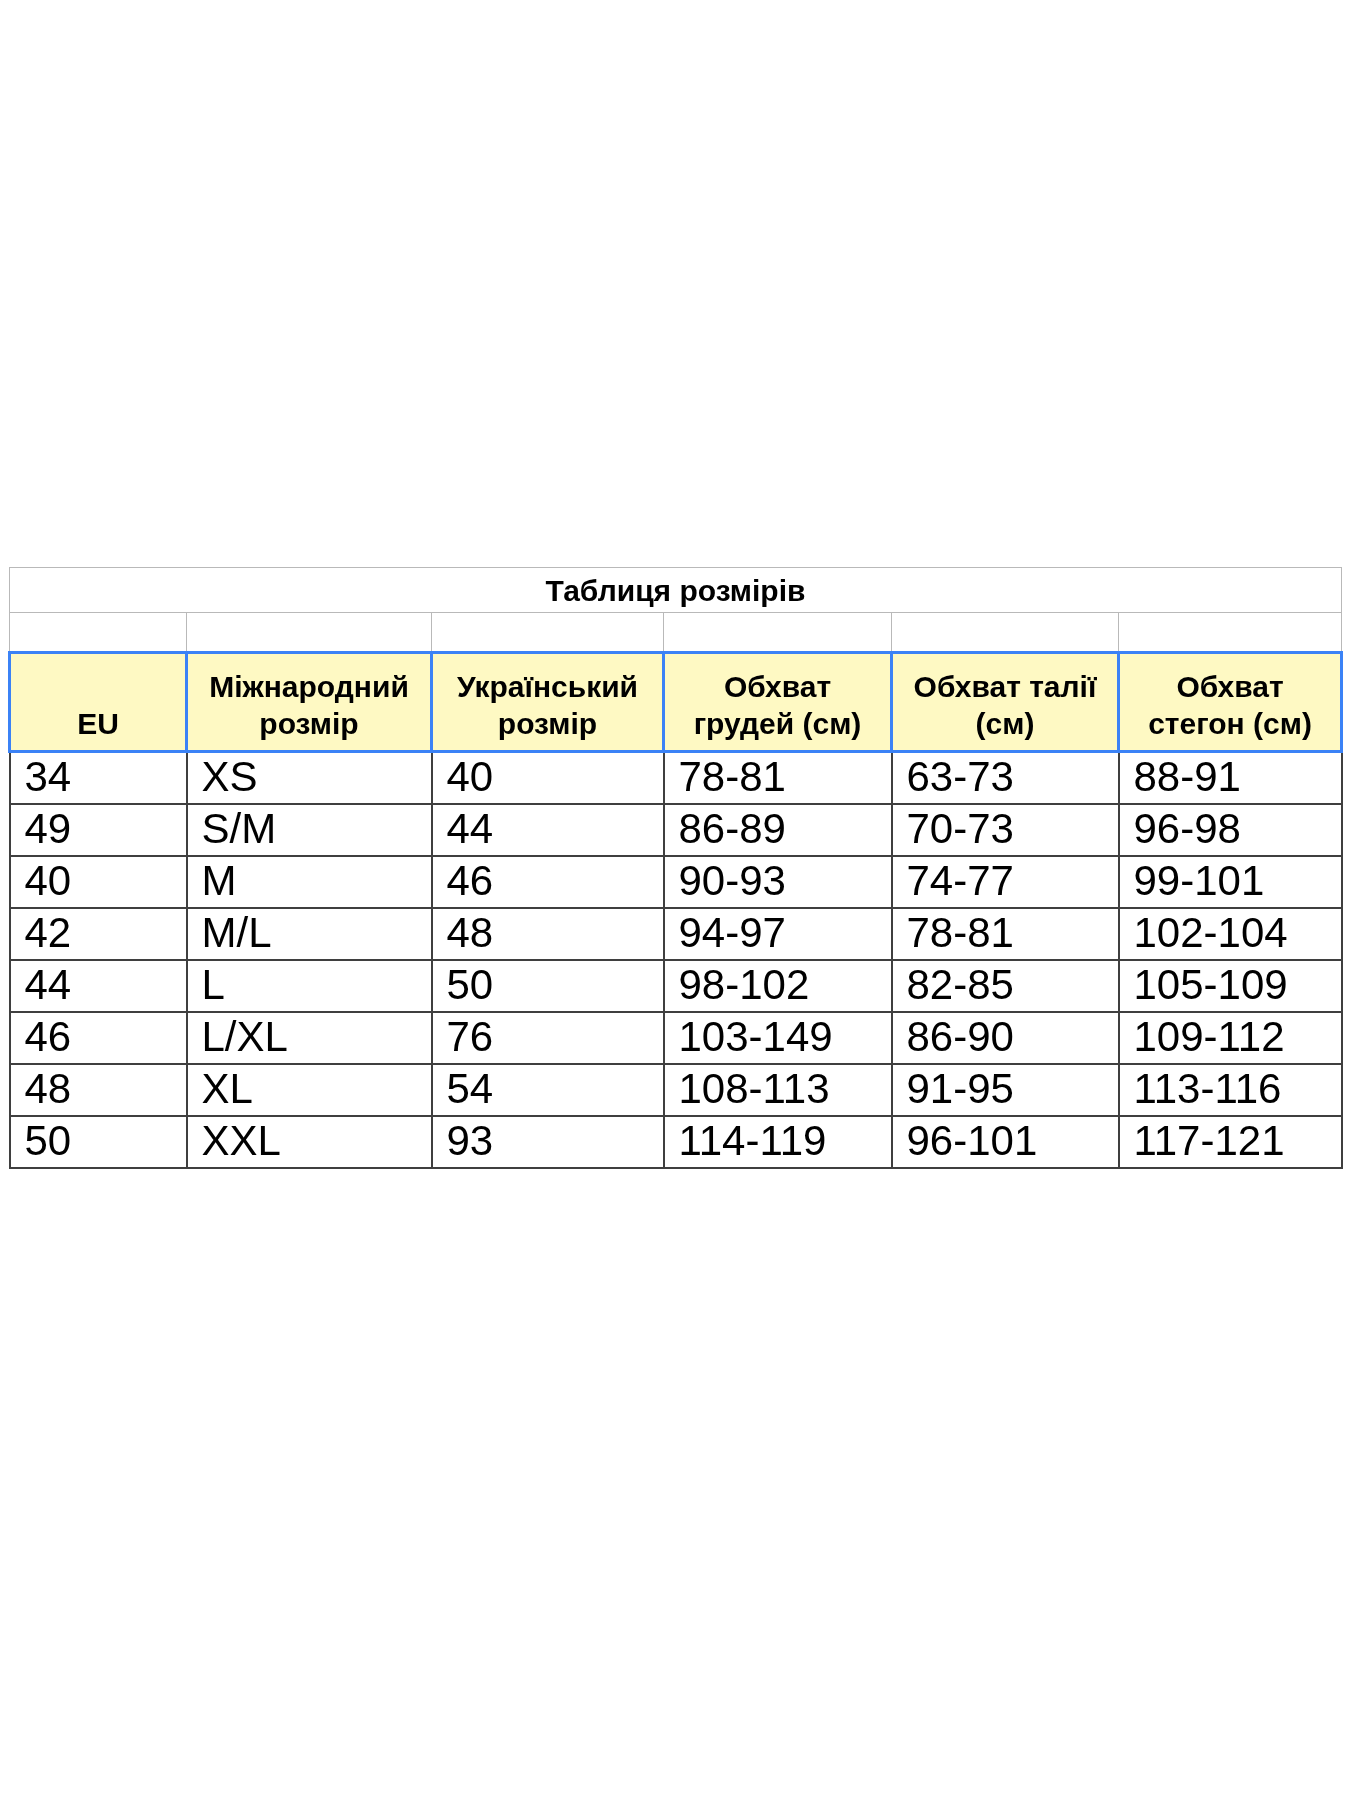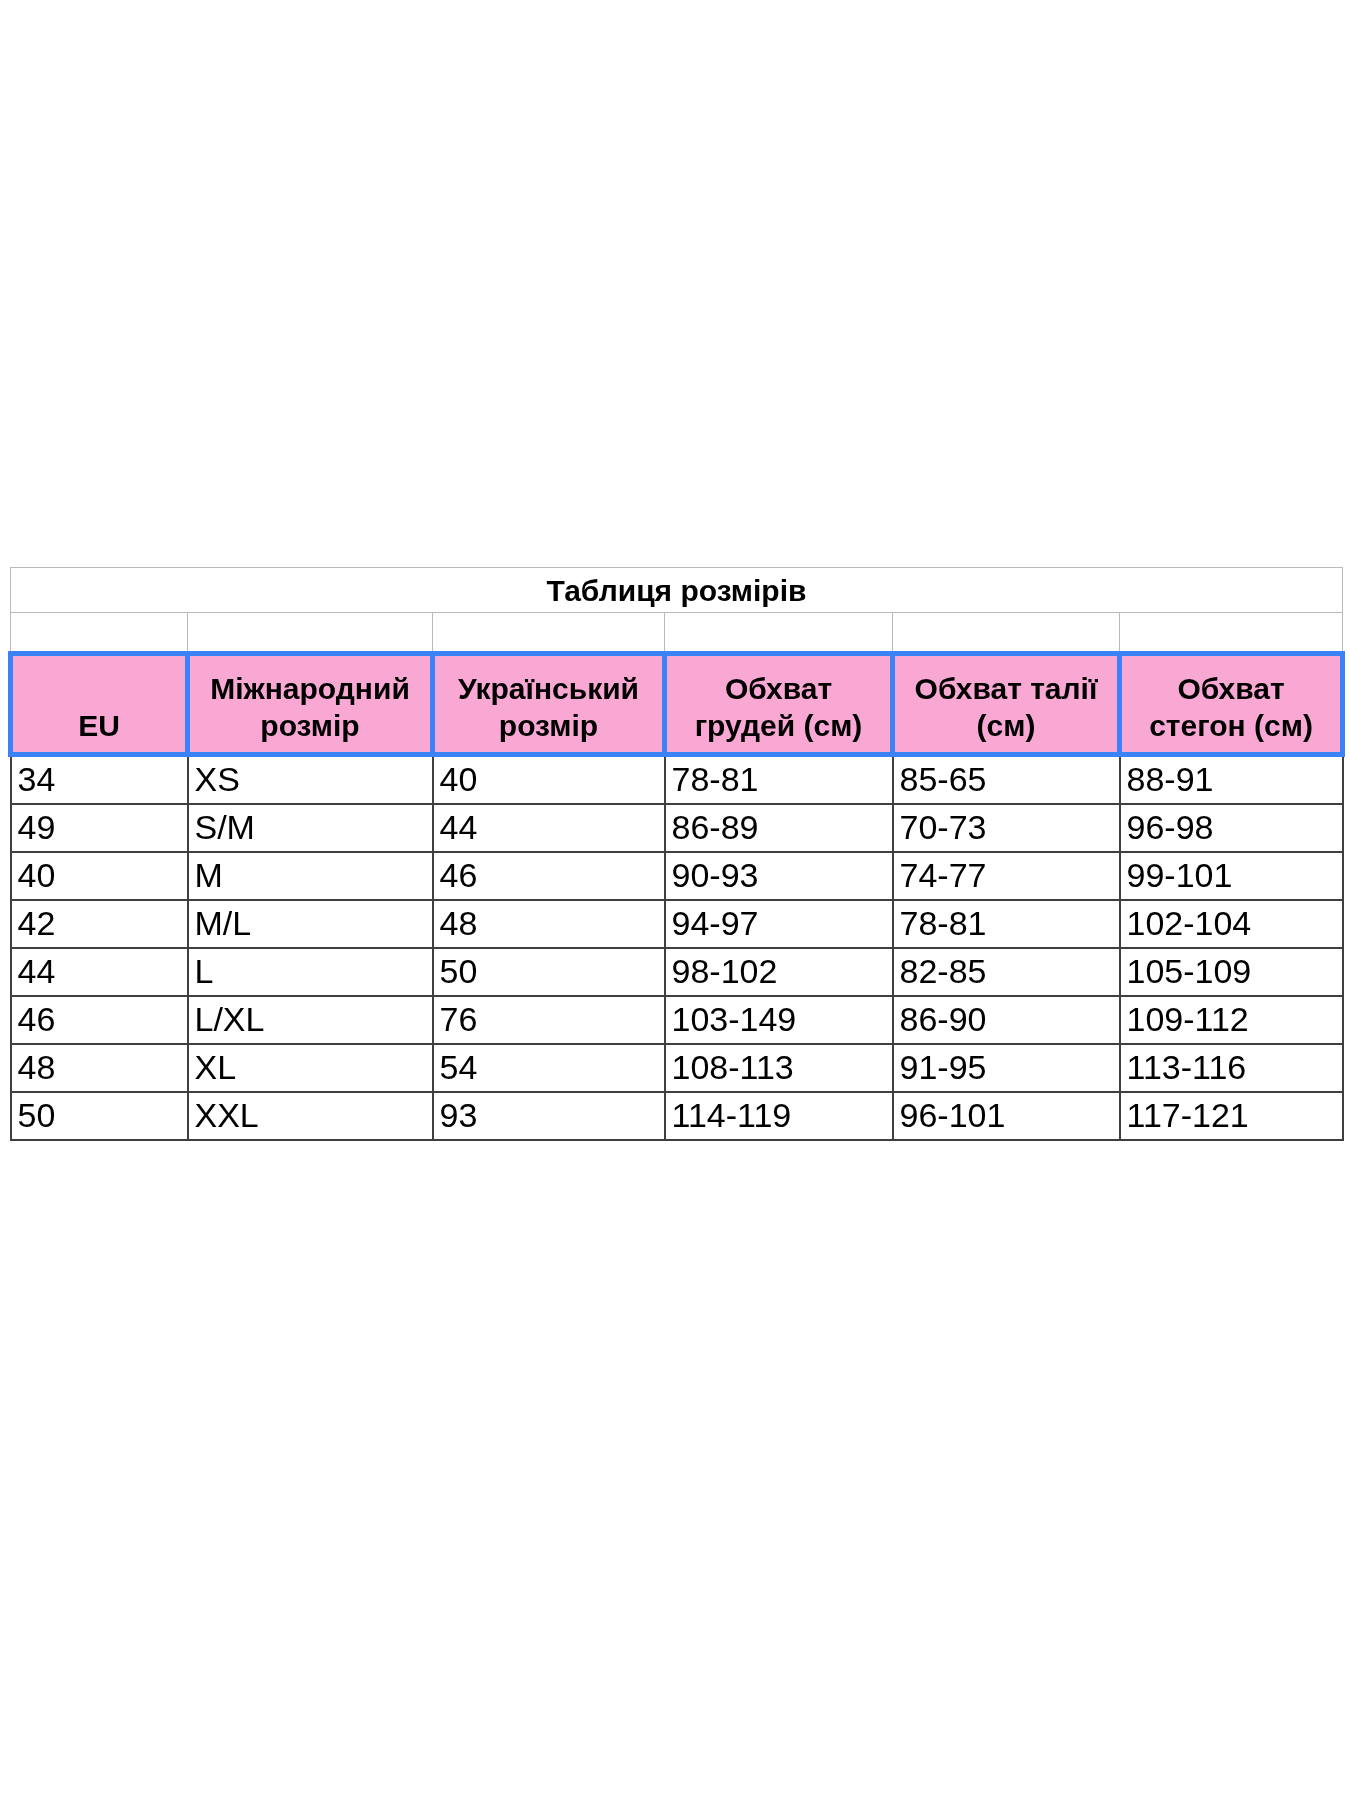--- a/index.html
+++ b/index.html
@@ -36,39 +36,39 @@
   }
   
   tr.spacer-row td {
     height: 38px;
     border: 1px solid #b9b9b9;
     padding: 0;
   }
   
   tr.header-row th {
     height: 88px;
-    background: #f9a8d4;
-    border: 5px solid #3b82f6;
+    background: #fef9c3;
+    border: 3px solid #3b82f6;
     text-align: center;
     vertical-align: bottom;
     font-size: 30px;
     font-weight: bold;
     line-height: 37px;
     padding: 0 4px 8px 4px;
     white-space: pre-line;
   }
   
   tr.data-row td {
     height: 44px;
     border: 2px solid #3f3f3f;
     text-align: left;
     vertical-align: middle;
-    font-size: 34px;
+    font-size: 42px;
     font-weight: normal;
-    padding: 0 4px 2px 6px;
+    padding: 0 4px 2px 14px;
     overflow: hidden;
   }
 </style>
 </head>
 <body>
 
 <div class="screen">
   <table class="size-chart">
     <colgroup>
       <col style="width:177px">
@@ -105,21 +105,21 @@
 (см)</th>
       <th>Обхват
 стегон (см)</th>
     </tr>
 
     <tr class="data-row">
       <td>34</td>
       <td>XS</td>
       <td>40</td>
       <td>78-81</td>
-      <td>85-65</td>
+      <td>63-73</td>
       <td>88-91</td>
     </tr>
     <tr class="data-row">
       <td>49</td>
       <td>S/M</td>
       <td>44</td>
       <td>86-89</td>
       <td>70-73</td>
       <td>96-98</td>
     </tr>

